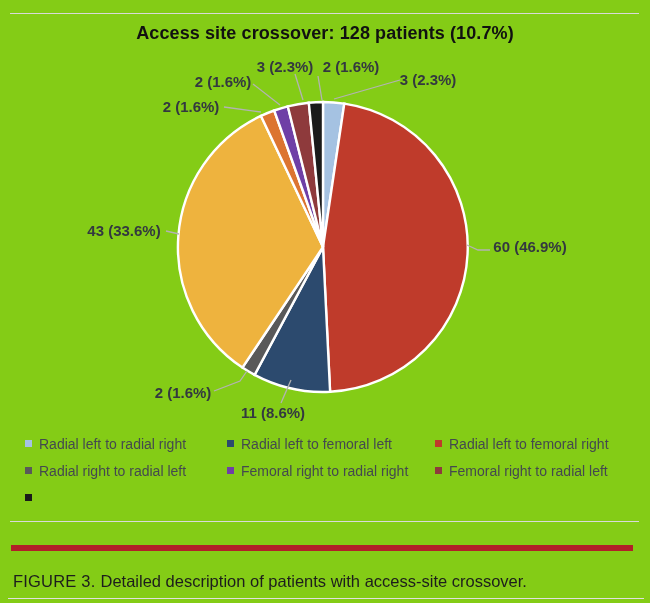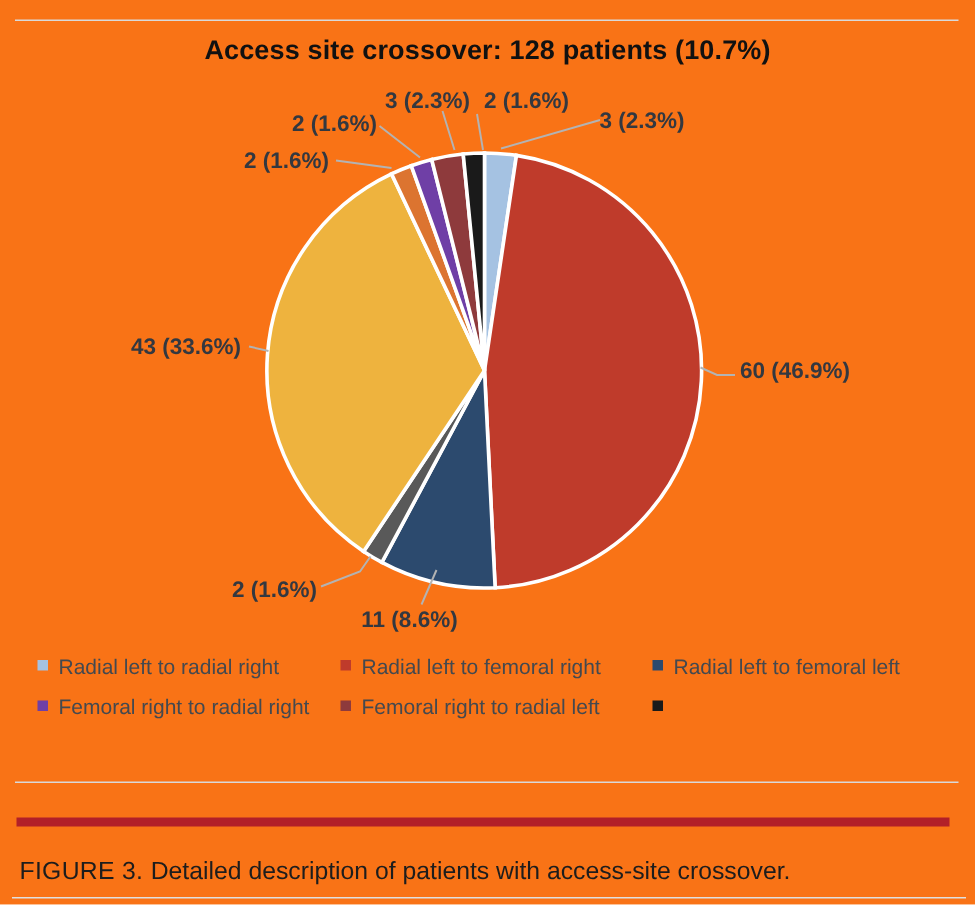--- a/index.html
+++ b/index.html
@@ -1,17 +1,17 @@
 <!DOCTYPE html>
 <html><head>
 <meta charset="utf-8">
 <style>
   html,body{margin:0;padding:0;background:#ffffff;}
   .page{
-    position:relative;width:650px;height:603px;background:#f97316;
+    position:relative;width:650px;height:603px;background:#84cc16;
     font-family:"Liberation Sans",sans-serif;overflow:hidden;
   }
   .hairline{position:absolute;height:1px;background:#d9d9d9;left:10px;right:11px;}
   .hairline.top{top:13px;}
   .hairline.mid{top:521px;}
   .hairline.bottom{top:598px;left:8px;right:6px;background:#e0e0e0;}
   .chart-title{
     position:absolute;top:23px;left:0;width:100%;text-align:center;
     font-size:18px;font-weight:bold;color:#111111;letter-spacing:0.1px;
   }
@@ -72,26 +72,30 @@
       <text class="slice-label" x="223" y="87">2 (1.6%)</text>
       <text class="slice-label" x="285" y="72">3 (2.3%)</text>
       <text class="slice-label" x="351" y="72">2 (1.6%)</text>
     </svg>
   <div id="legend" class="legend">
       <div class="legend-item">
         <span class="legend-marker" style="background: rgb(165, 194, 226);"></span>
         <span>Radial left to radial right</span>
       </div>
       <div class="legend-item">
+        <span class="legend-marker" style="background: rgb(44, 74, 110);"></span>
+        <span>Radial left to femoral left</span>
+      </div>
+      <div class="legend-item">
         <span class="legend-marker" style="background: rgb(191, 59, 43);"></span>
         <span>Radial left to femoral right</span>
       </div>
       <div class="legend-item">
-        <span class="legend-marker" style="background: rgb(44, 74, 110);"></span>
-        <span>Radial left to femoral left</span>
+        <span class="legend-marker" style="background: rgb(89, 89, 89);"></span>
+        <span>Radial right to radial left</span>
       </div>
       <div class="legend-item">
         <span class="legend-marker" style="background: rgb(111, 63, 166);"></span>
         <span>Femoral right to radial right</span>
       </div>
       <div class="legend-item">
         <span class="legend-marker" style="background: rgb(142, 58, 60);"></span>
         <span>Femoral right to radial left</span>
       </div>
       <div class="legend-item">

